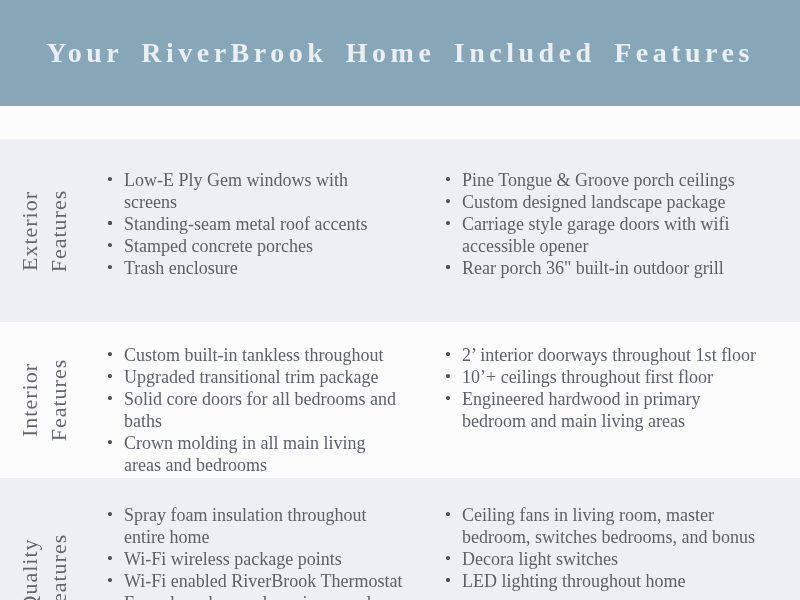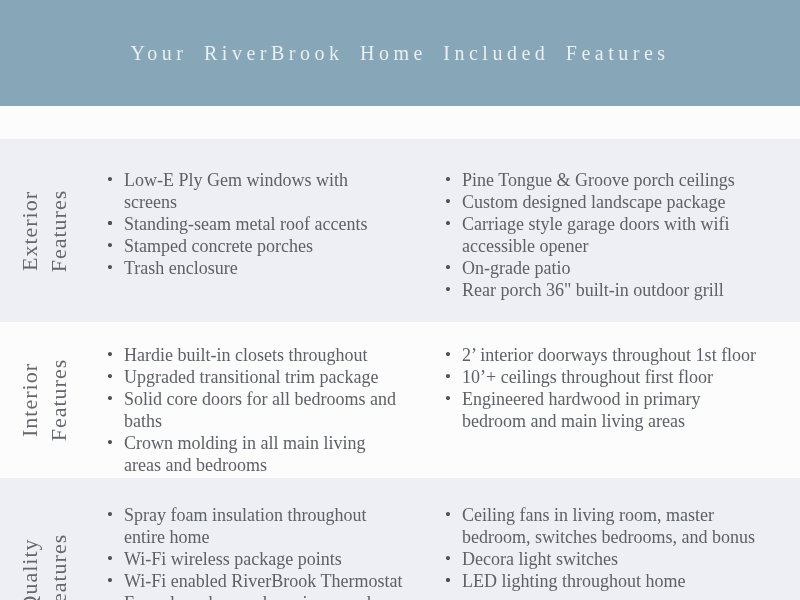--- a/index.html
+++ b/index.html
@@ -15,22 +15,22 @@
   }
   
   .header {
     height: 106px;
     background: var(--header-bg, #87a6b8);
     display: flex;
     align-items: center;
     justify-content: center;
   }
   .title {
-    font-size: 20px;
-    font-weight: normal;
+    font-size: 28px;
+    font-weight: bold;
     letter-spacing: 4.5px;
     word-spacing: 7px;
     color: var(--title-text, #e9eff2);
   }
   .gap { height: 33px; }
 
   
   .band {
     display: grid;
     grid-template-columns: 105px 338px 1fr;
@@ -100,34 +100,34 @@
         <li class="feature"><span class="dot">•</span><span class="txt">Stamped concrete porches</span></li>
         <li class="feature"><span class="dot">•</span><span class="txt">Trash enclosure</span></li>
       </ul>
     </div>
     <div class="col">
       <ul class="features">
         <li class="feature"><span class="dot">•</span><span class="txt">Pine Tongue &amp; Groove porch ceilings</span></li>
         <li class="feature"><span class="dot">•</span><span class="txt">Custom designed landscape package</span></li>
         <li class="feature"><span class="dot">•</span><span class="txt">Carriage style garage doors with wifi
 accessible opener</span></li>
-        <li class="feature"><span class="dot">•</span><span class="txt">On-grade patio</span></li>
+        <li class="feature"><span class="dot">•</span></li>
         <li class="feature"><span class="dot">•</span><span class="txt">Rear porch 36" built-in outdoor grill</span></li>
       </ul>
     </div>
   </div>
 
   <div class="band int">
     <div class="label-cell">
       <div class="v-label">Interior
 Features</div>
     </div>
     <div class="col">
       <ul class="features">
-        <li class="feature"><span class="dot">•</span><span class="txt">Hardie built-in closets throughout</span></li>
+        <li class="feature"><span class="dot">•</span><span class="txt">Custom built-in tankless throughout</span></li>
         <li class="feature"><span class="dot">•</span><span class="txt">Upgraded transitional trim package</span></li>
         <li class="feature"><span class="dot">•</span><span class="txt">Solid core doors for all bedrooms and
 baths</span></li>
         <li class="feature"><span class="dot">•</span><span class="txt">Crown molding in all main living
 areas and bedrooms</span></li>
       </ul>
     </div>
     <div class="col">
       <ul class="features">
         <li class="feature"><span class="dot">•</span><span class="txt">2’ interior doorways throughout 1st floor</span></li>

